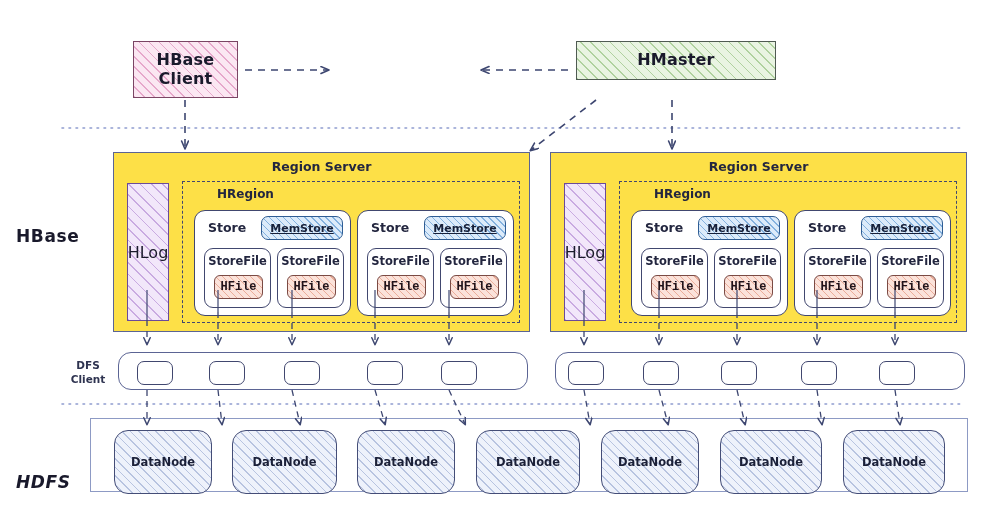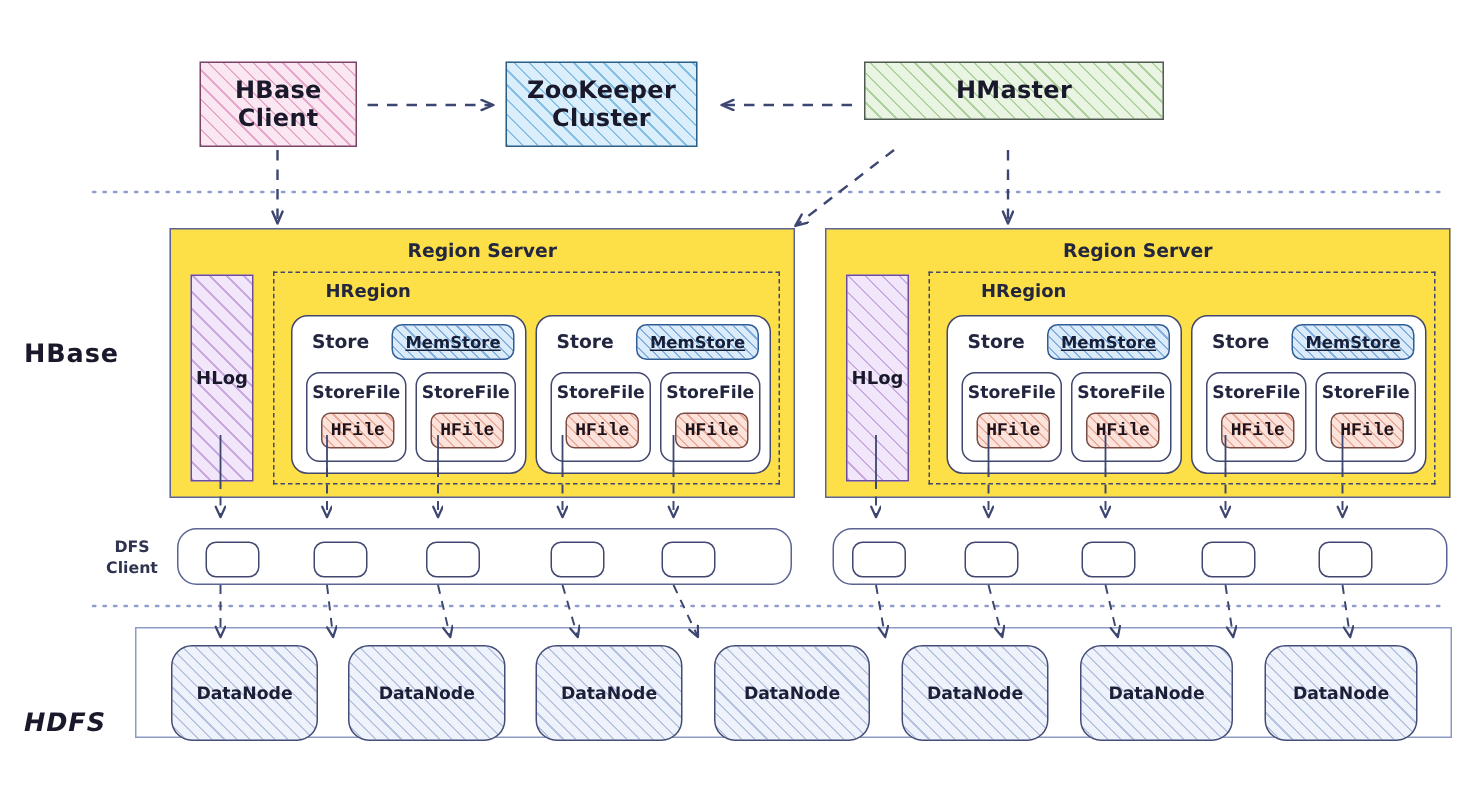--- a/index.html
+++ b/index.html
@@ -133,22 +133,22 @@
     left: 34px;
     top: 5px;
     font-size: 12px;
     color: #23263f;
     font-weight: 600;
   }
   .hlog {
     position: absolute;
     box-sizing: border-box;
     border: 1.5px solid #6b4b9a;
-    font-size: 12px;
-    font-weight: 700;
+    font-size: 16px;
+    font-weight: 400;
     color: #19192b;
     display: flex;
     align-items: center;
     justify-content: center;
   }
   .store {
     position: absolute;
     box-sizing: border-box;
     border: 1.5px solid #41476f;
     border-radius: 11px;
@@ -249,22 +249,20 @@
   }
 </style>
 </head>
 <body>
 
 <div id="stage">
 
   <div class="node topbox cl hatch-pink" style="left:133px; top:41px; width:105px; height:57px;">HBase
 Client</div>
 
-  <div class="node topbox zk hatch-blue" style="left:337px; top:41px; width:128px; height:57px;">ZooKeeper
-Cluster</div>
 
   <div class="node topbox hm hatch-green" style="left:576px; top:41px; width:200px; height:39px;">HMaster</div>
 
   <div class="sectlabel" style="left:16px; top:226px;">HBase</div>
 
   <div class="sectlabel" style="left:16px; top:472px;font-style:italic;">HDFS</div>
 
   <div class="dfslabel" style="left:62px; top:359px; width:52px;">DFS
 Client</div>
 

